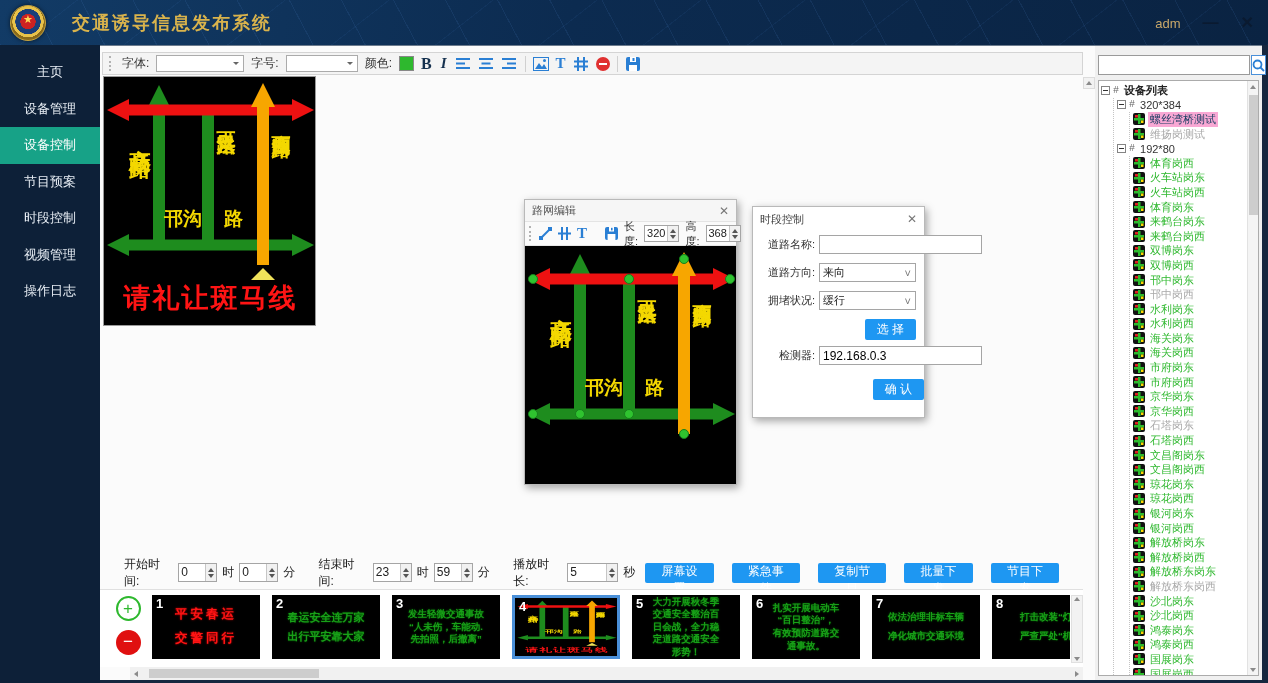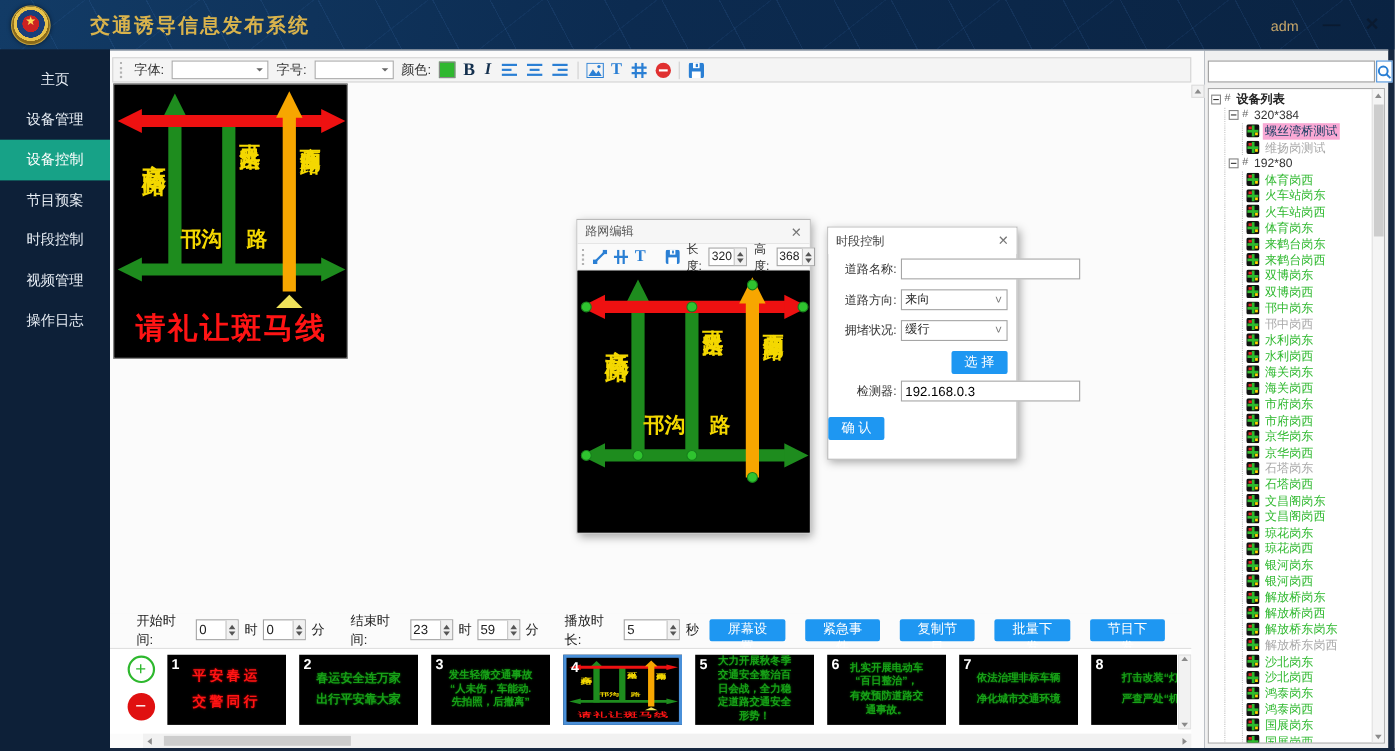--- a/index.html
+++ b/index.html
@@ -10,21 +10,21 @@
   .header { position:absolute; left:0; top:0; width:1268px; height:45px;
     background:
       repeating-linear-gradient(62deg, rgba(90,150,230,.10) 0 1px, transparent 1px 46px),
       repeating-linear-gradient(-38deg, rgba(70,130,210,.08) 0 1px, transparent 1px 64px),
       linear-gradient(100deg,#123b66 0%,#0c2b50 45%,#0a2342 100%);
     display:flex; align-items:center; padding-left:10px; }
   .badge { width:36px; height:36px; border-radius:50%; position:relative; flex:0 0 36px;
     background:radial-gradient(circle at 50% 46%, #c22 0 30%, #1a3f7a 31% 50%, #e8c24a 51% 62%, #8a6a1a 63% 100%);
     border:1px solid #c9a33a; box-shadow:0 0 4px rgba(0,0,0,.6); }
   .badge::after { content:"★"; position:absolute; left:0; right:0; top:7px; text-align:center; font-size:11px; color:#ffd957; }
-  .app-title { color:#d9b34c; font-size:18px; font-weight:bold; letter-spacing:2px; margin-left:36px; }
+  .app-title { color:#d9b34c; font-size:18px; font-weight:bold; letter-spacing:2px; margin-left:26px; }
   .hd-right { margin-left:auto; display:flex; align-items:flex-end; gap:22px; padding-right:14px; }
   .hd-user { color:#c9a86a; font-size:13px; }
   .win-btn { color:#0a1a30; font-size:16px; font-weight:bold; cursor:default; line-height:1; }
 
   
   .sidebar { position:absolute; left:0; top:45px; width:100px; bottom:0; background:#0d2038; padding-top:9px; }
   .side-item { height:36.5px; line-height:36.5px; text-align:center; color:#e8eef5; font-size:13px; cursor:pointer; }
   .side-item.active { background:#17a287; color:#fff; }
 
   
@@ -71,21 +71,21 @@
   
   .dlg-props { left:652px; top:160px; width:173px; height:212px; }
   .dlg-props .dlg-title { background:#fff; border-bottom:none; height:24px; font-size:11px; color:#444; }
   .pr-row { display:flex; align-items:center; margin:4px 8px 9px 8px; font-size:11px; color:#333; }
   .pr-label { width:58px; text-align:right; padding-right:4px; flex:0 0 58px; }
   .pr-input { flex:1; height:19px; border:1px solid #a5a5a5; background:#fff; font-size:12px; padding:0 3px; font-family:"Liberation Sans",sans-serif; }
   .pr-select { flex:1; height:19px; border:1px solid #a5a5a5; background:#fff; font-size:11px; line-height:17px; padding:0 3px; position:relative; color:#222; }
   .pr-select::after { content:"˅"; position:absolute; right:4px; top:1px; color:#777; font-size:11px; }
   .blue-btn { background:#1e97f2; color:#fff; border:none; font-size:12px; height:21px; padding:0 12px; border-radius:2px; cursor:pointer; font-family:"Liberation Sans",sans-serif; }
   .pr-btn-row { display:flex; justify-content:flex-end; margin:0 8px 6px 8px; }
-  .pr-confirm-row { display:flex; justify-content:flex-start; margin-top:14px; }
+  .pr-confirm-row { display:flex; justify-content:flex-end; margin-top:14px; }
 
   
   .playback { position:absolute; left:0; right:12px; top:512px; height:29px; display:flex; align-items:center; gap:5px; padding:0 24px; font-size:12px; color:#222; background:#fbfbfb; }
   .playback .gap { width:14px; }
   .playback .grow { flex:1; }
   .playback .spin { height:19px; }
   .playback .spin-val { min-width:26px; font-size:12px; line-height:17px; }
   .actions { display:flex; gap:18px; }
 
   

